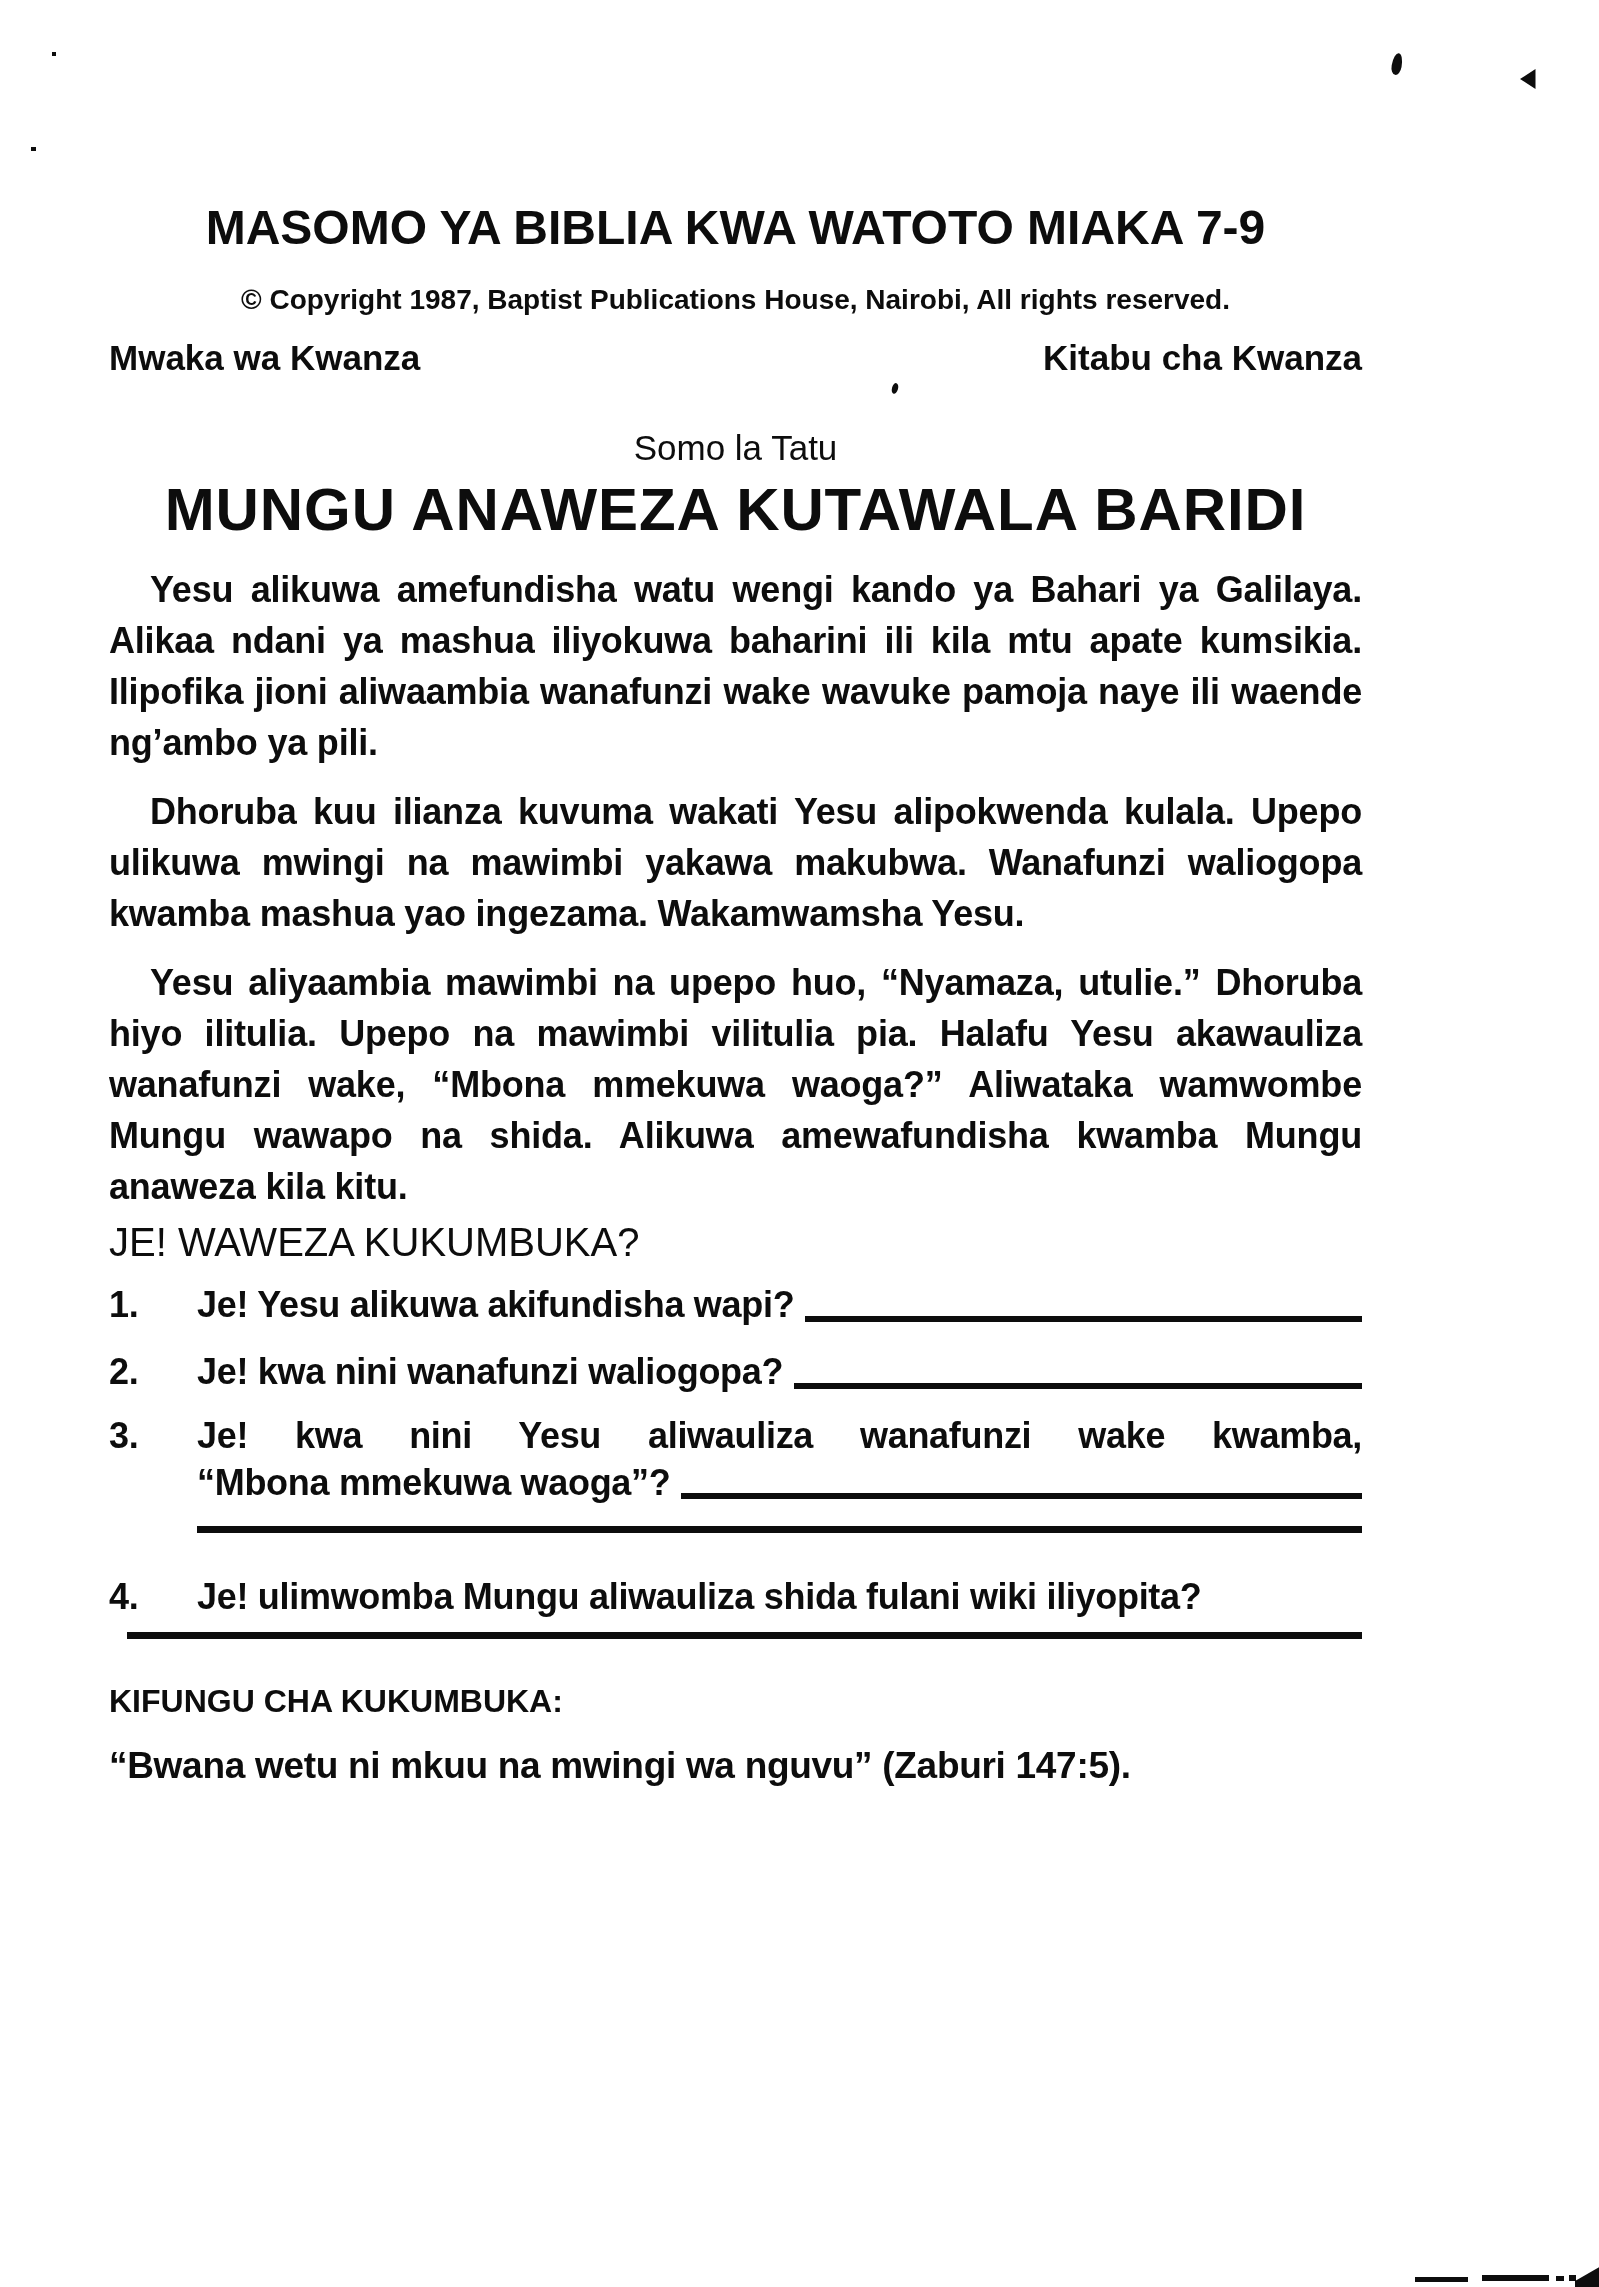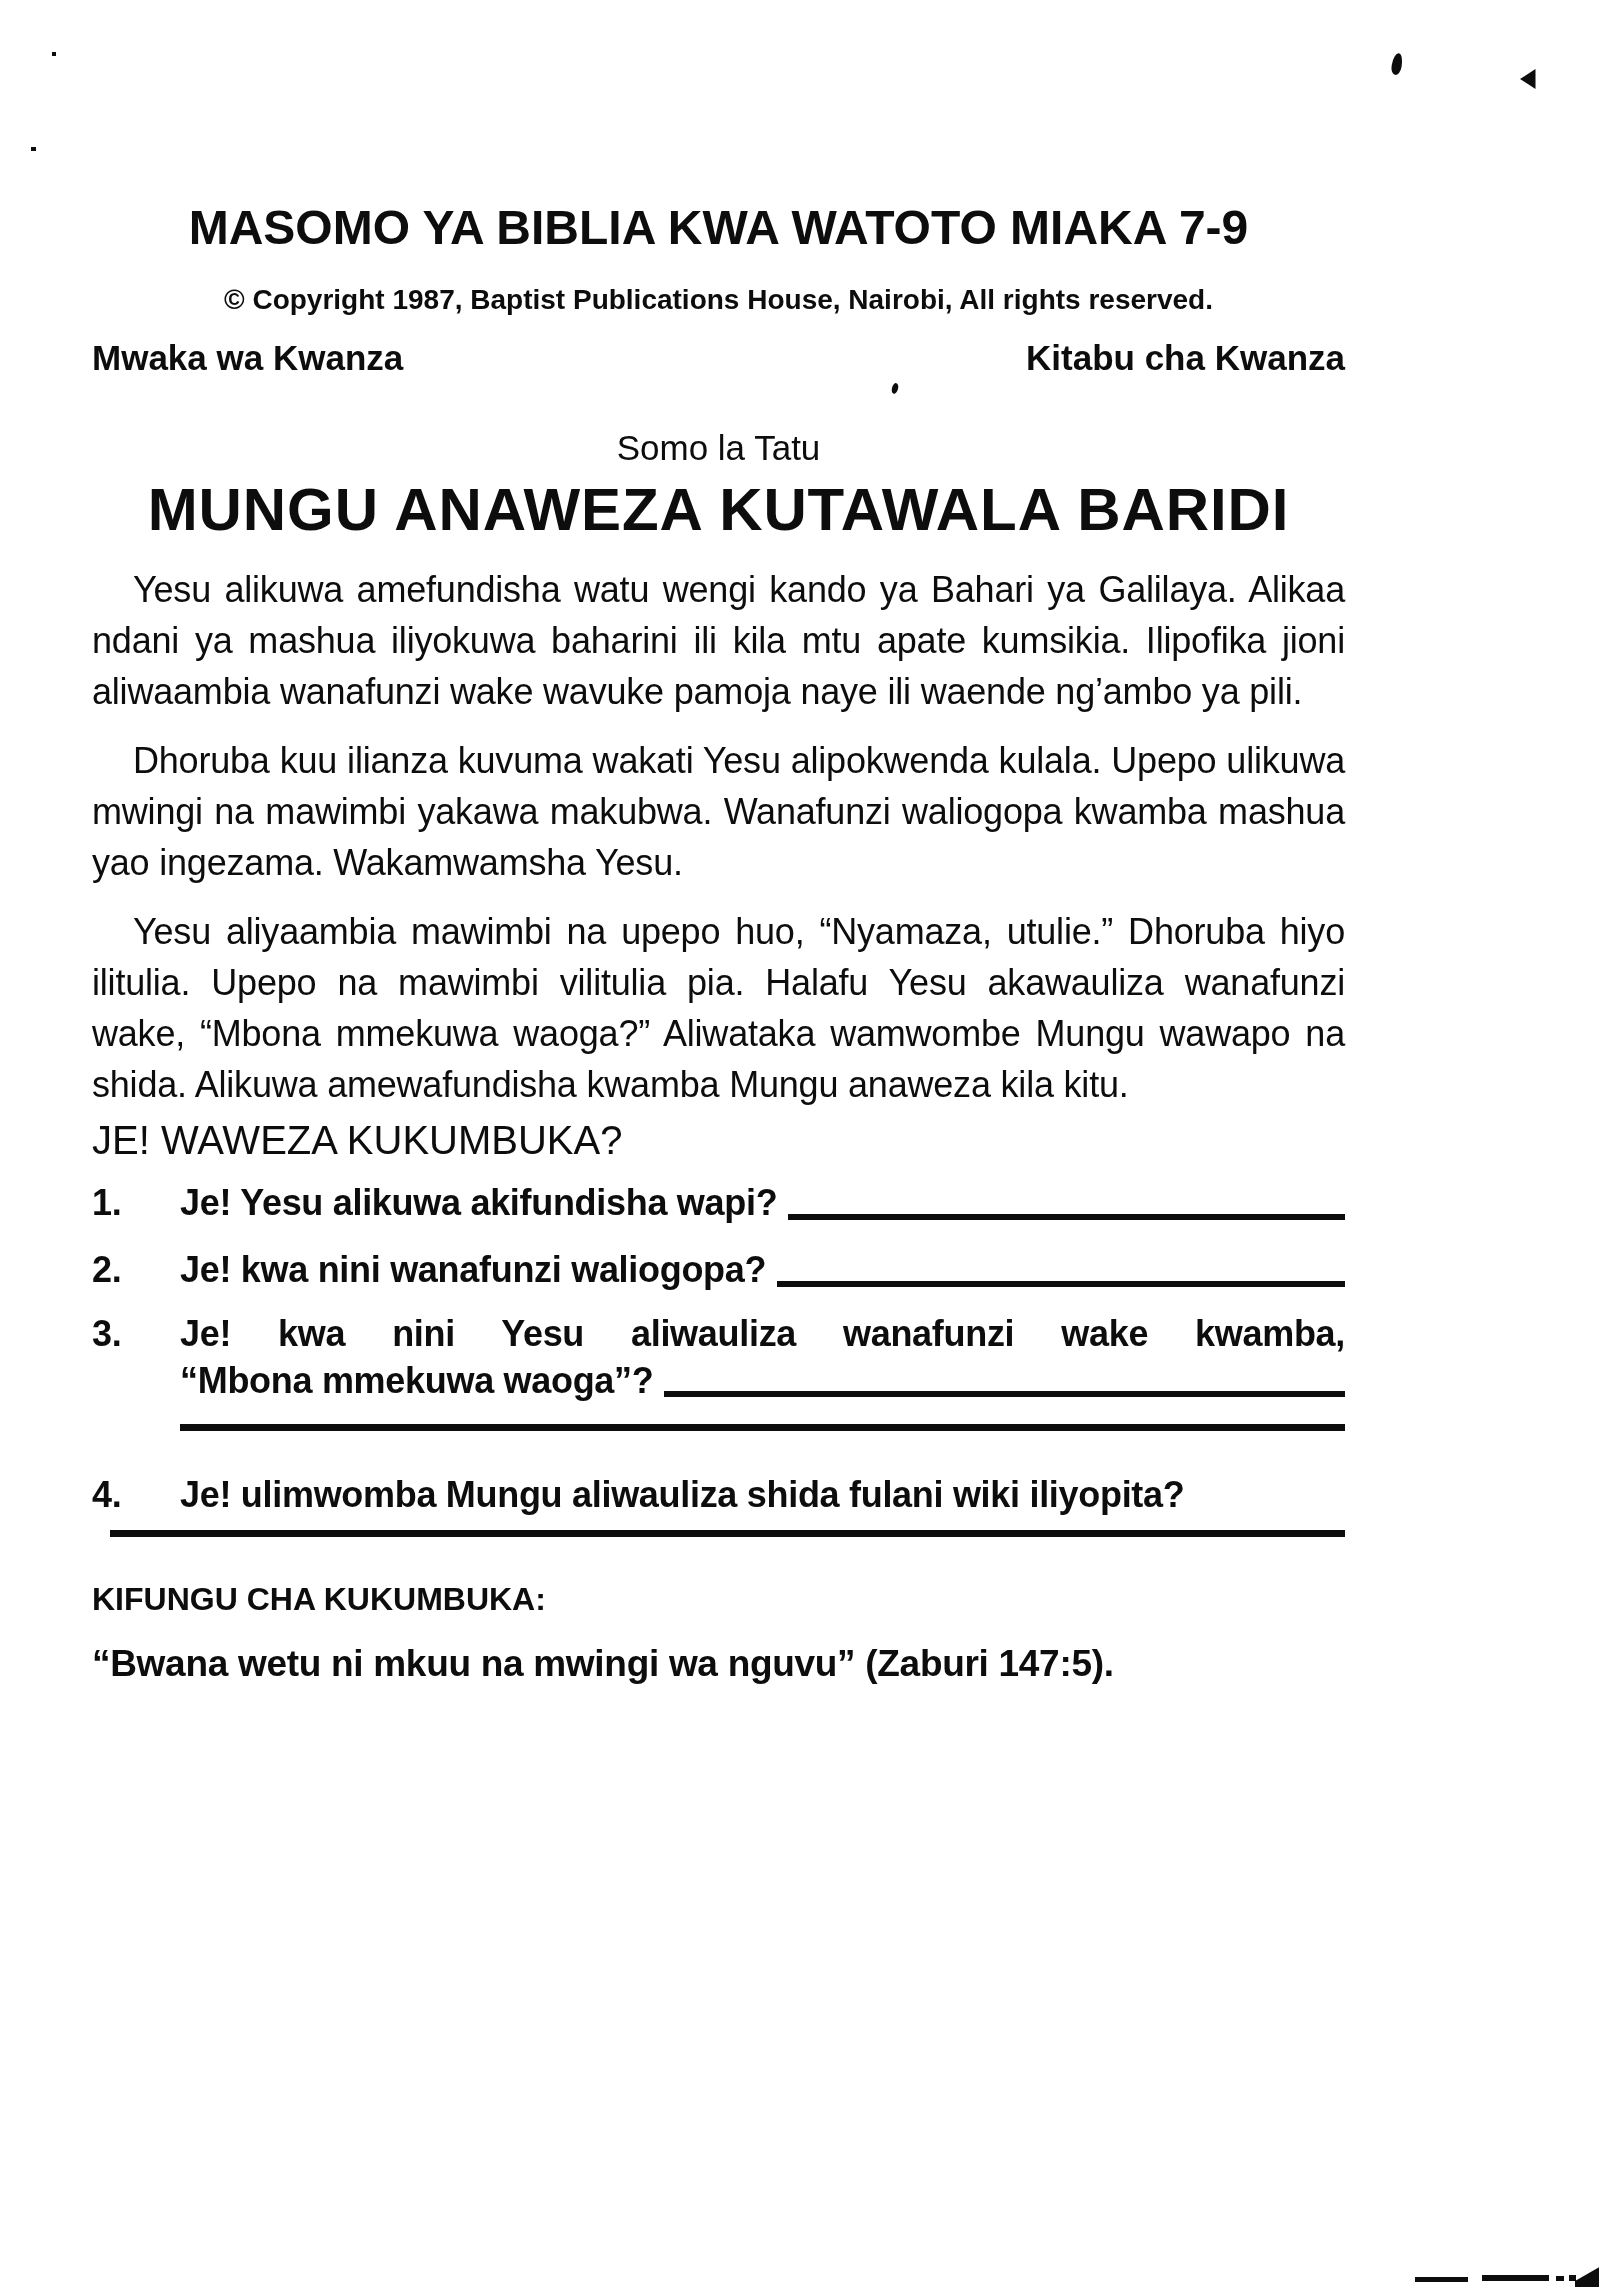--- a/index.html
+++ b/index.html
@@ -5,30 +5,30 @@
 <style>
   html,body{margin:0;padding:0;background:#d9d9d9;}
   .page{
     position:relative;
     width:1599px;height:2287px;
     background:var(--paper,#ffffff);
     color:var(--ink,#0d0d0d);
     font-family:"Liberation Sans","DejaVu Sans",sans-serif;
     overflow:hidden;
   }
-  .content{position:absolute;left:92px;top:0;width:1253px;padding-top:202px;}
+  .content{position:absolute;left:109px;top:0;width:1253px;padding-top:202px;}
 
   .h1{font-size:48px;font-weight:bold;line-height:52px;text-align:center;margin:0 0 29px;}
   .copyright{font-size:28px;font-weight:bold;line-height:33px;text-align:center;margin:0 0 22px;}
   .edition-row{display:flex;justify-content:space-between;font-size:35px;font-weight:bold;line-height:40px;margin:0 0 51px;}
   .somo{font-size:35px;font-weight:normal;line-height:38px;text-align:center;margin:0 0 11px;}
   .h2{font-size:60px;font-weight:bold;line-height:64px;text-align:center;letter-spacing:0.9px;margin:8px 0 22px;}
 
   .story p{
-    font-size:36px;font-weight:normal;line-height:51px;
+    font-size:36px;font-weight:bold;line-height:51px;
     text-align:justify;text-indent:41px;letter-spacing:-0.2px;
     margin:0 0 18px;
   }
   .story p.last{margin-bottom:8px;}
 
   .q-heading{font-size:40px;font-weight:normal;line-height:45px;margin:0 0 16.4px;}
 
   .questions{list-style:none;margin:0;padding:0;}
   .q{position:relative;padding-left:88px;font-size:36px;font-weight:bold;line-height:47px;letter-spacing:-0.3px;}
   .q .num{position:absolute;left:0;top:0;}

